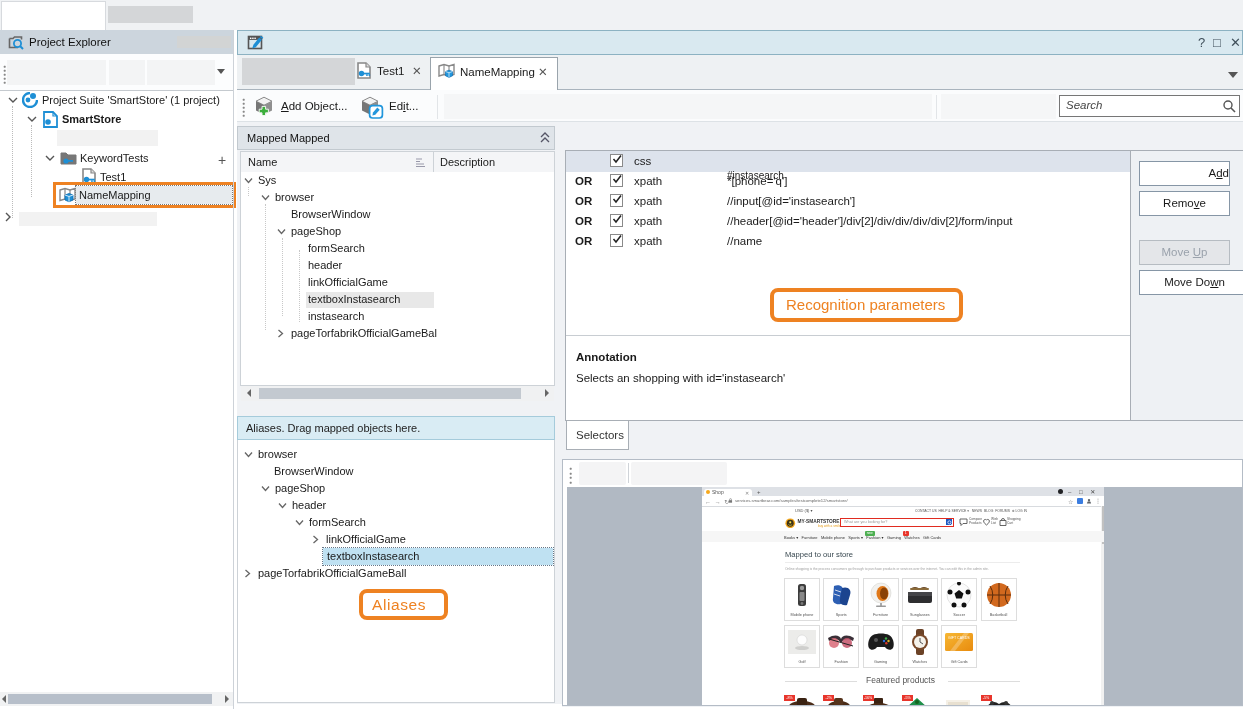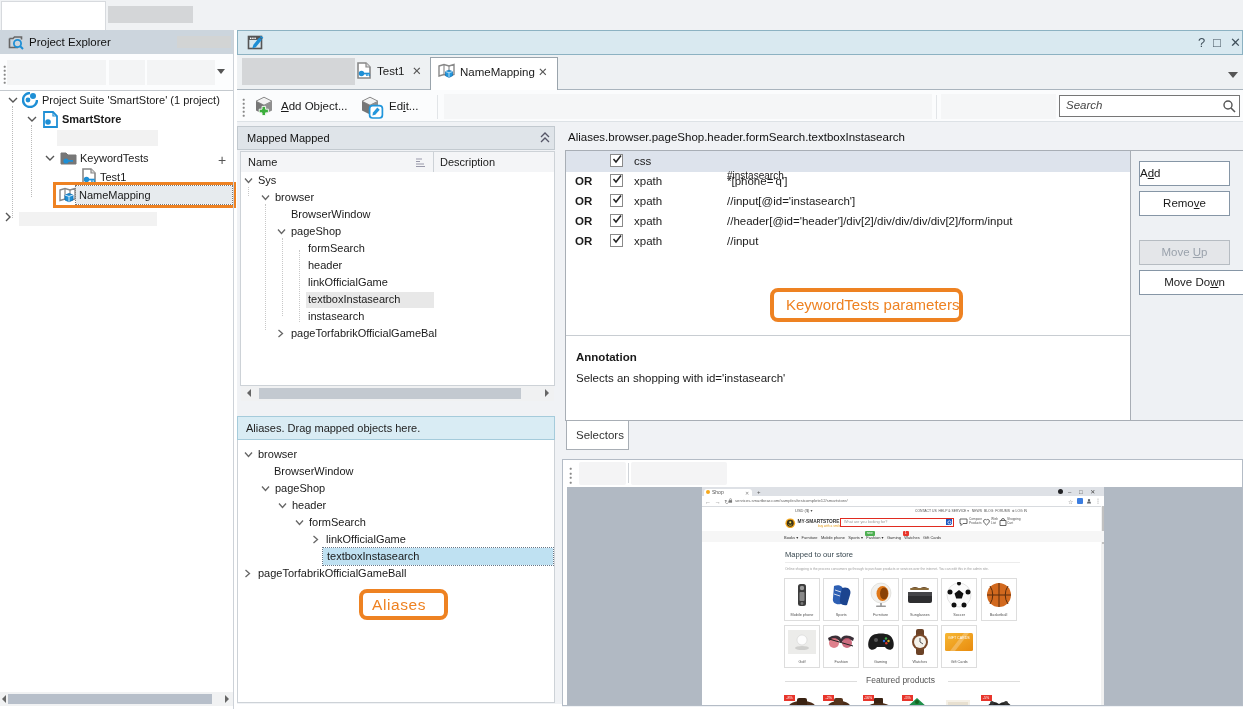--- a/index.html
+++ b/index.html
@@ -317,21 +317,20 @@
           <path d="M1.5 1 L5.5 4.5 L1.5 8" fill="none" stroke="#666" stroke-width="1.3"></path>
         </svg>
       </div>
   <div class="abs" style="left:258px;top:567px;font-size:11px;">pageTorfabrikOfficialGameBall</div>
   </div>
 
   <div class="abs" style="left:359px;top:589px;width:89px;height:31px;border:4px solid #ee8222;border-radius:8px;background:#fff;box-sizing:border-box;"></div>
   <div class="abs" style="left:372px;top:596px;font-size:15.5px;letter-spacing:0.6px;color:#ee8222;">Aliases</div>
 
   <div class="abs" style="left:562px;top:126px;width:681px;height:24px;background:#f0f2f5;"></div>
-  <div class="abs" style="left:568px;top:131px;font-size:11.5px;color:#111;">Aliases.browser.pageShop.header.formSearch.textboxInstasearch</div>
 
   <div class="abs" style="left:565px;top:150px;width:566px;height:271px;background:#fff;border:1px solid #a8aeb5;box-sizing:border-box;"></div>
 
   <div class="abs" style="left:566px;top:151px;width:564px;height:21px;background:#dde3ec;"></div>
   <div id="seltable">
   <div class="abs" style="left:610px;top:154px;width:13px;height:13px;background:#fff;border:1px solid #8a8a8a;box-sizing:border-box;"></div>
   <div class="abs" style="left:611px;top:153px;">
         <svg width="12" height="12" viewBox="0 0 12 12">
           <path d="M2.5 6 L5 9 L10 2.5" fill="none" stroke="#222" stroke-width="1.5"></path>
         </svg>
@@ -366,35 +365,35 @@
   <div class="abs" style="left:634px;top:215px;font-size:11.5px;">xpath</div>
   <div class="abs" style="left:727px;top:215px;font-size:11.5px;">//header[@id='header']/div[2]/div/div/div/div[2]/form/input</div>
   <div class="abs" style="left:575px;top:235px;font-size:11.5px;font-weight:bold;">OR</div>
   <div class="abs" style="left:610px;top:234px;width:13px;height:13px;background:#fff;border:1px solid #8a8a8a;box-sizing:border-box;"></div>
   <div class="abs" style="left:611px;top:233px;">
         <svg width="12" height="12" viewBox="0 0 12 12">
           <path d="M2.5 6 L5 9 L10 2.5" fill="none" stroke="#222" stroke-width="1.5"></path>
         </svg>
       </div>
   <div class="abs" style="left:634px;top:235px;font-size:11.5px;">xpath</div>
-  <div class="abs" style="left:727px;top:235px;font-size:11.5px;">//input</div>
+  <div class="abs" style="left:727px;top:235px;font-size:11.5px;">//name</div>
   </div>
 
   <div class="abs" style="left:770px;top:288px;width:193px;height:34px;border:4px solid #ee8222;border-radius:8px;background:#fff;box-sizing:border-box;"></div>
-  <div class="abs" style="left:786px;top:296px;font-size:15px;color:#ee8222;">KeywordTests parameters</div>
+  <div class="abs" style="left:786px;top:296px;font-size:15px;color:#ee8222;">Recognition parameters</div>
 
   <div class="abs" style="left:566px;top:335px;width:564px;height:1px;background:#c8cdd2;"></div>
   <div class="abs" style="left:576px;top:351px;font-size:11.5px;font-weight:bold;">Annotation</div>
   <div class="abs" style="left:576px;top:372px;font-size:11.5px;">Selects an shopping with id='instasearch'</div>
 
   <div class="abs" style="left:566px;top:421px;width:63px;height:29px;background:#fff;border:1px solid #a8aeb5;border-top:none;box-sizing:border-box;"></div>
   <div class="abs" style="left:576px;top:429px;font-size:11.5px;color:#333;">Selectors</div>
 
   <div class="abs" style="left:1131px;top:150px;width:112px;height:271px;background:#eef1f4;border-top:1px solid #a8aeb5;border-bottom:1px solid #a8aeb5;box-sizing:border-box;"></div>
-  <div class="abs" style="left:1139px;top:161px;width:91px;height:25px;background:#fff;border:1px solid #8696a6;box-sizing:border-box;text-align:left;line-height:23px;font-size:11.5px;">A<u>d</u>d</div>
+  <div class="abs" style="left:1139px;top:161px;width:91px;height:25px;background:#fff;border:1px solid #8696a6;box-sizing:border-box;text-align:right;line-height:23px;font-size:11.5px;">A<u>d</u>d</div>
   <div class="abs" style="left:1139px;top:191px;width:91px;height:25px;background:#fff;border:1px solid #8696a6;box-sizing:border-box;text-align:center;line-height:23px;font-size:11.5px;">Remo<u>v</u>e</div>
   <div class="abs" style="left:1139px;top:240px;width:91px;height:25px;background:#e4e6e9;border:1px solid #b6bcc2;box-sizing:border-box;text-align:center;line-height:23px;font-size:11.5px;color:#9aa2ac;">Move <u>U</u>p</div>
   <div class="abs" style="left:1139px;top:270px;width:111px;height:25px;background:#fff;border:1px solid #8696a6;box-sizing:border-box;text-align:center;line-height:23px;font-size:11.5px;">Move Do<u>w</u>n</div>
 
   <div class="abs" style="left:237px;top:703.5px;width:325px;height:6px;background:#fff;"></div>
   <div class="abs" style="left:237px;top:707px;width:1006px;height:2px;background:#fff;"></div>
 
   <div class="abs" style="left:562px;top:459px;width:681px;height:247px;background:#fff;border:1px solid #b4bcc6;box-sizing:border-box;"></div>
   <div class="abs" style="left:569px;top:466px;font-size:5px;line-height:4.5px;color:#888;">●<br>●<br>●<br>●</div>
   <div class="box" style="left:579px;top:462px;width:47px;height:23px;background:#f4f4f5;border-radius:2px;"></div>

